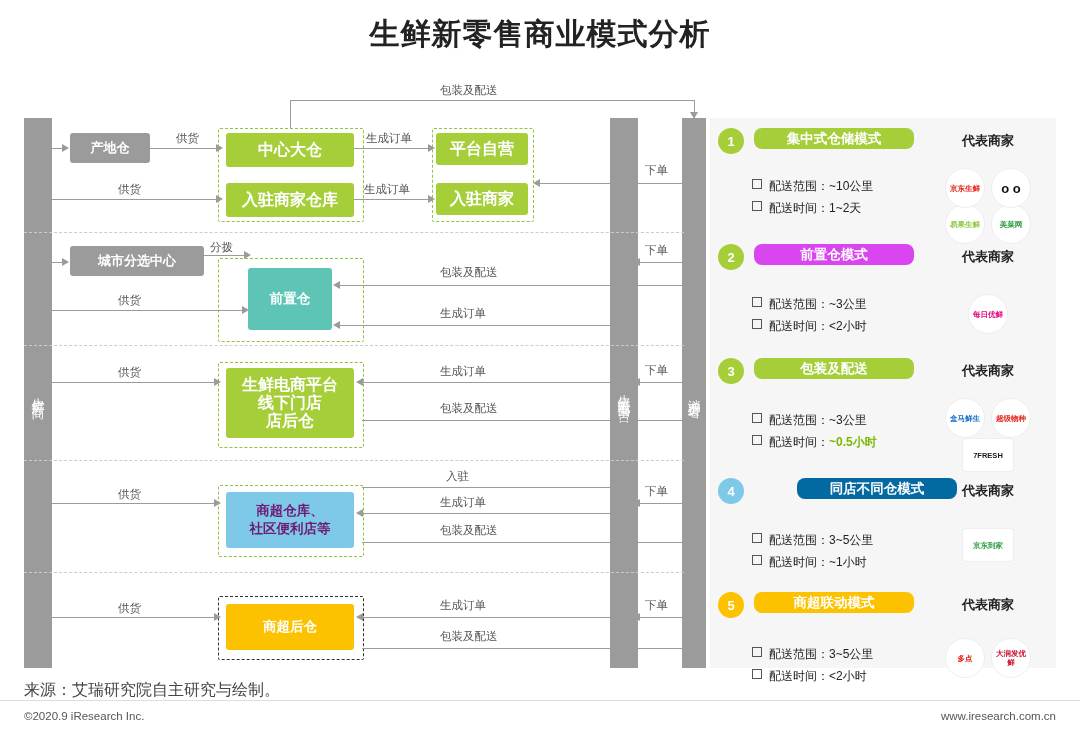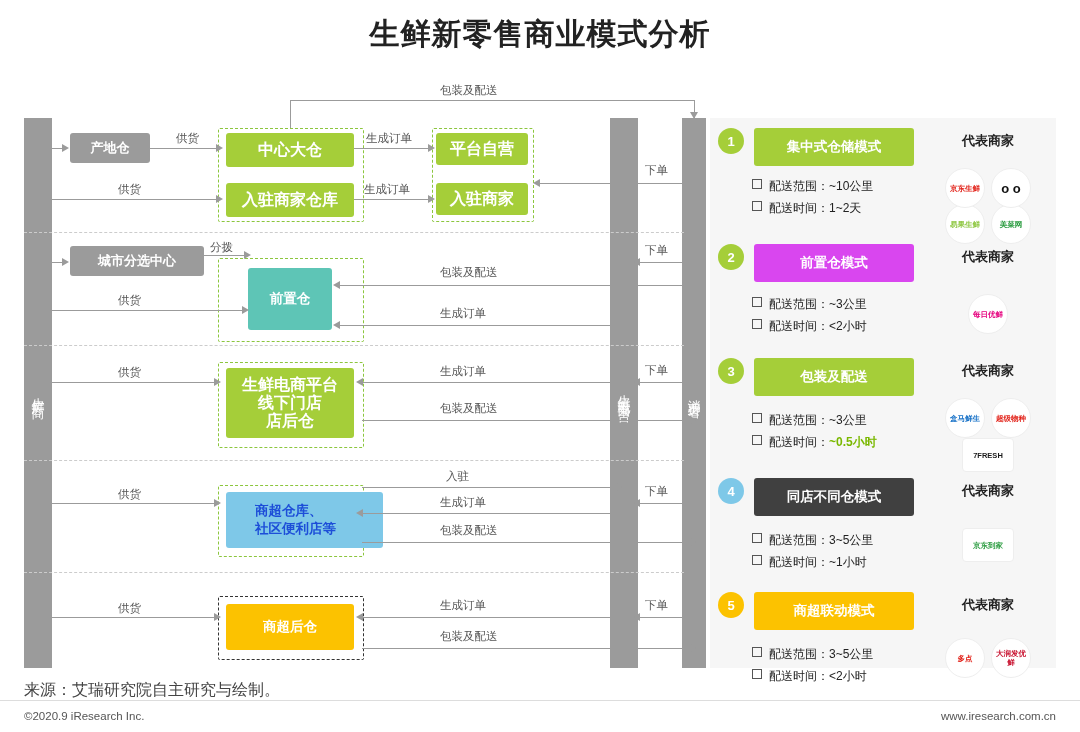--- a/index.html
+++ b/index.html
@@ -37,23 +37,23 @@
     position:absolute;background:#a5ce39;color:#fff;border-radius:3px;
     display:flex;align-items:center;justify-content:center;
     font-size:16px;font-weight:bold;text-align:center;line-height:18px;
   }
   .tealbox{
     position:absolute;background:#5ec5b6;color:#fff;border-radius:3px;
     display:flex;align-items:center;justify-content:center;
     font-size:13.5px;font-weight:bold;text-align:center;line-height:18px;
   }
   .bluebox{
-    position:absolute;background:#7ec8e8;color:#1d4ed8;border-radius:3px;
-    display:flex;align-items:flex-start;justify-content:center;
-    font-size:13.5px;font-weight:bold;text-align:center;line-height:18px;padding-left:29px;
+    position:absolute;background:#7ec8e8;color:#701a75;border-radius:3px;
+    display:flex;align-items:center;justify-content:center;
+    font-size:13.5px;font-weight:bold;text-align:center;line-height:18px;
   }
   .yellowbox{
     position:absolute;background:#fcc200;color:#fff;border-radius:3px;
     display:flex;align-items:center;justify-content:center;
     font-size:13.5px;font-weight:bold;text-align:center;line-height:18px;
   }
   
   .dash{position:absolute;border:1.6px dashed #8cc63e;border-radius:2px;}
   .dash.black{border-color:#333;}
 
@@ -74,21 +74,21 @@
     position:absolute;left:710px;top:118px;width:346px;height:550px;
     background:#f6f6f6;
   }
   .mrow{position:absolute;left:0;width:346px;}
   .badge{
     position:absolute;left:8px;width:26px;height:26px;border-radius:50%;
     color:#fff;font-size:13px;font-weight:bold;
     display:flex;align-items:center;justify-content:center;
   }
   .mtitle{
-    position:absolute;left:44px;width:160px;height:38px;border-radius:3px;
+    position:absolute;left:44px;width:160px;height:21px;border-radius:8px;
     color:#fff;font-size:13.5px;font-weight:bold;
     display:flex;align-items:center;justify-content:center;
   }
   .rep{
     position:absolute;left:218px;width:120px;text-align:center;
     font-size:13px;font-weight:bold;color:#222;
   }
   .bul{position:absolute;left:42px;font-size:12px;color:#222;white-space:nowrap;}
   .bul .sq{display:inline-block;width:8px;height:8px;border:1px solid #555;margin-right:7px;vertical-align:1px;}
   .hl-green{color:#7ab800;font-weight:bold;}
@@ -312,21 +312,21 @@
       <div class="logo" style="color:#1a73c8;">盒马鲜生</div>
       <div class="logo" style="color:#e2231a;">超级物种</div>
     </div>
     <div class="logos" style="top:92px;">
       <div class="logo wide" style="color:#1a1a1a;">7FRESH</div>
     </div>
   </div>
 
   <div class="mrow" style="top:348px;height:112px;">
     <div class="badge" style="top:12px;background:#7ec8e8;">4</div>
-    <div class="mtitle" style="top:12px;background:#404040;">同店不同仓模式</div>
+    <div class="mtitle" style="top:12px;background:#0369a1;margin-left:43px;">同店不同仓模式</div>
     <div class="rep" style="top:16px;">代表商家</div>
     <div class="bul" style="top:66px;">
       <span class="sq"></span><span>配送范围：</span><span>3~5公里</span>
     </div>
     <div class="bul" style="top:88px;">
       <span class="sq"></span><span>配送时间：</span><span>~1小时</span>
     </div>
     <div class="logos" style="top:62px;">
       <div class="logo wide" style="color:#2f9e44;">京东到家</div>
     </div>

